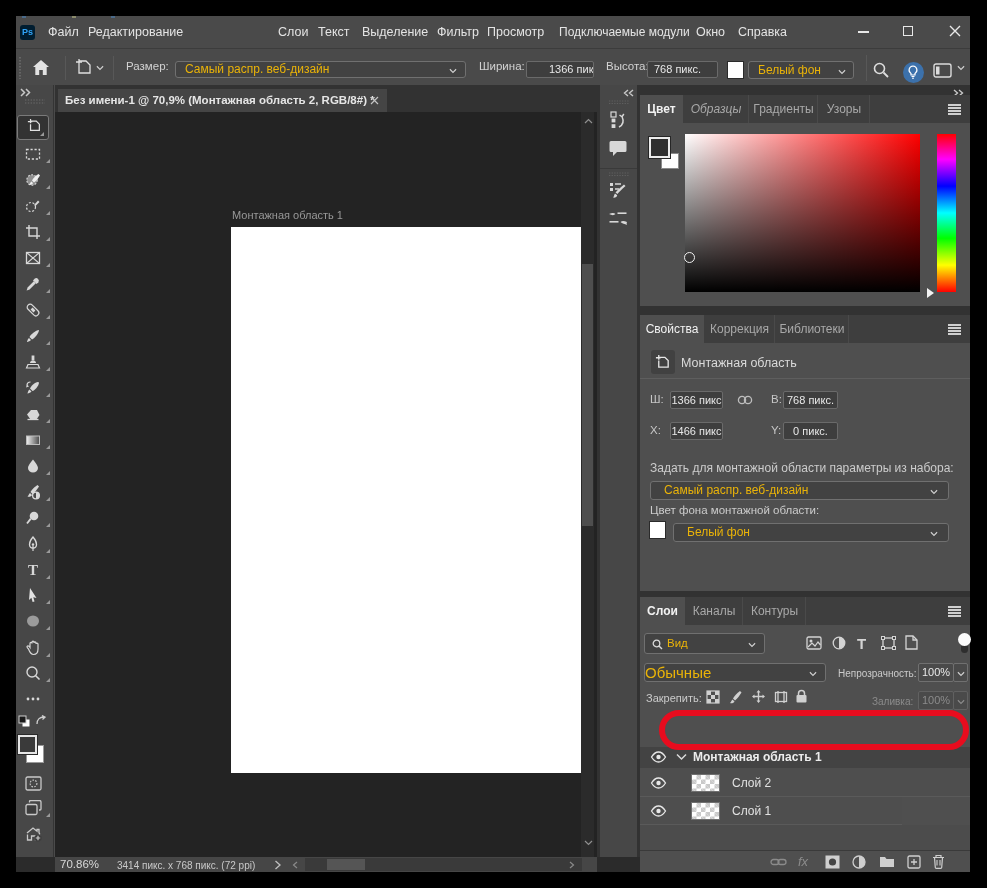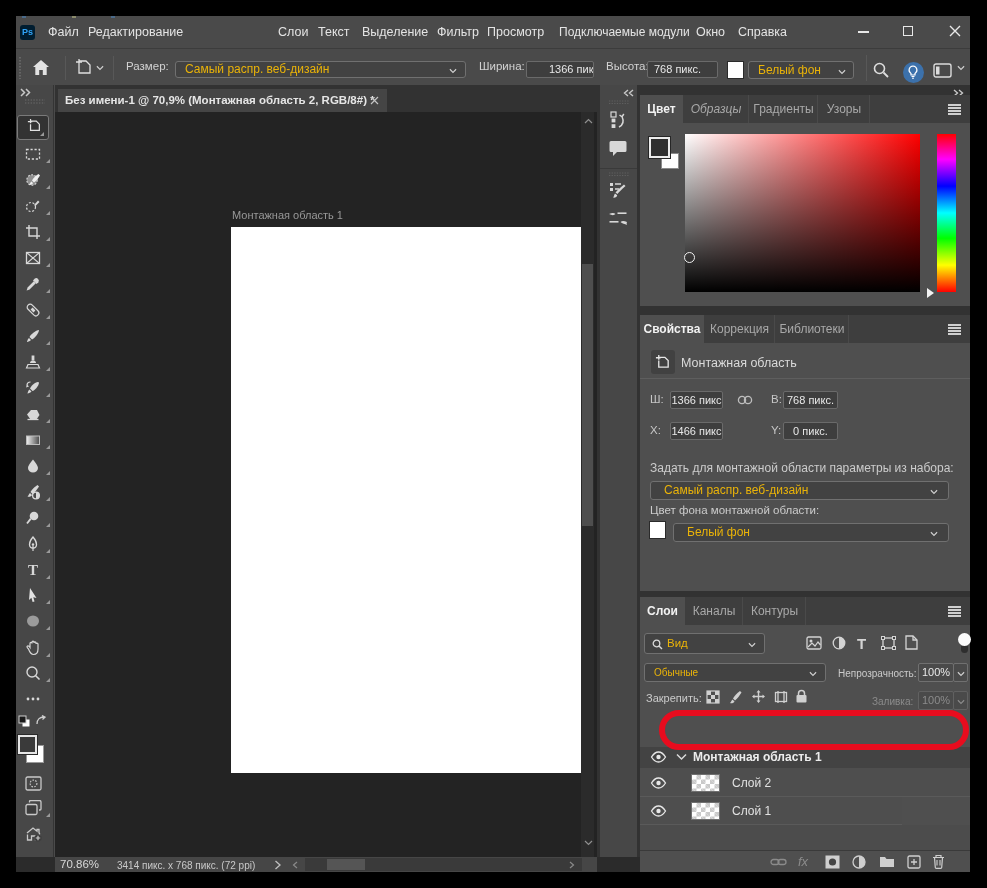--- a/index.html
+++ b/index.html
@@ -442,21 +442,21 @@
 
       <div class="abs" style="left:45px;top:39px;width:235px;height:158px;background:linear-gradient(to top, #000, rgba(0,0,0,0) 100%), linear-gradient(to right, #fff, #f00);"></div>
       <div class="abs" style="left:44px;top:157px;width:11px;height:11px;border:1.5px solid #f0f0f0;border-radius:50%;"></div>
 
       <div class="abs" style="left:297px;top:39px;width:19px;height:158px;background:linear-gradient(to bottom, #f00 0%, #f0f 16%, #00f 33%, #0ff 50%, #0f0 66%, #ff0 83%, #f00 100%);"></div>
       <div class="abs" style="left:287px;top:193px;width:0;height:0;border-top:5px solid transparent;border-bottom:5px solid transparent;border-left:7px solid #f2f2f2;"></div>
     </div>
 
     <div class="panel" style="top:230px;height:276px;">
       <div class="ptabbar">
-        <div class="ptab act" style="left:0;width:64px;font-weight:bold;">Свойства</div>
+        <div class="ptab act" style="left:0;width:64px;font-weight:normal;">Свойства</div>
         <div class="ptab" style="left:65px;width:70px;">Коррекция</div>
         <div class="ptab" style="left:136px;width:73px;">Библиотеки</div>
         <div class="burger">
             <div></div>
             <div></div>
             <div></div>
             <div></div>
           </div>
       </div>
       <div class="abs" style="left:11px;top:35px;width:24px;height:24px;background:#414141;border-radius:3px;">
@@ -534,21 +534,21 @@
           <rect x="0.5" y="10.5" width="3" height="3" fill="#424242" stroke="#d4d4d4" stroke-width="1"></rect>
           <rect x="11.5" y="10.5" width="3" height="3" fill="#424242" stroke="#d4d4d4" stroke-width="1"></rect>
         </svg>
       <svg class="abs" style="left:265px;top:38px" width="13" height="15" viewBox="0 0 13 15">
           <path d="M1 1 h7 l4 4 v9 h-11Z" fill="none" stroke="#d4d4d4" stroke-width="1.3"></path>
           <path d="M8 1 v4 h4" fill="none" stroke="#d4d4d4" stroke-width="1.3"></path>
         </svg>
       <div class="abs" style="left:318px;top:36px;width:13px;height:13px;border-radius:50%;background:#fbfbfb;"></div>
       <div class="abs" style="left:321px;top:49px;width:7px;height:7px;border-radius:0 0 4px 4px;background:#2e2e2e;"></div>
 
-      <div class="combo" style="left:4px;top:66px;width:182px;height:19px;line-height:17px;"><span style="margin-left:9px;font-size:10px">Обычные</span>
+      <div class="combo" style="left:4px;top:66px;width:182px;height:19px;line-height:17px;"><span style="font-size:15px">Обычные</span>
         <svg class="chev" style="right:8px;top:6px" width="9" height="7" viewBox="0 0 9 7">
             <path d="M1 1.5 L4.5 5 L8 1.5" stroke="#d0d0d0" stroke-width="1.3" fill="none"></path>
           </svg>
       </div>
       <div class="abs" style="left:198px;top:70.5px;font-size:10px;color:#cbcbcb">Непрозрачность:</div>
       <div class="field" style="left:278px;top:66px;width:36px;height:19px;line-height:17px;text-align:center;background:#4a4a4a;border-color:#707070;">100%</div>
       <div class="field" style="left:313px;top:66px;width:15px;height:19px;background:#4a4a4a;border-color:#707070;">
         <svg class="chev" style="left:3px;top:6px" width="9" height="7" viewBox="0 0 9 7">
             <path d="M1 1.5 L4.5 5 L8 1.5" stroke="#d0d0d0" stroke-width="1.3" fill="none"></path>
           </svg>

